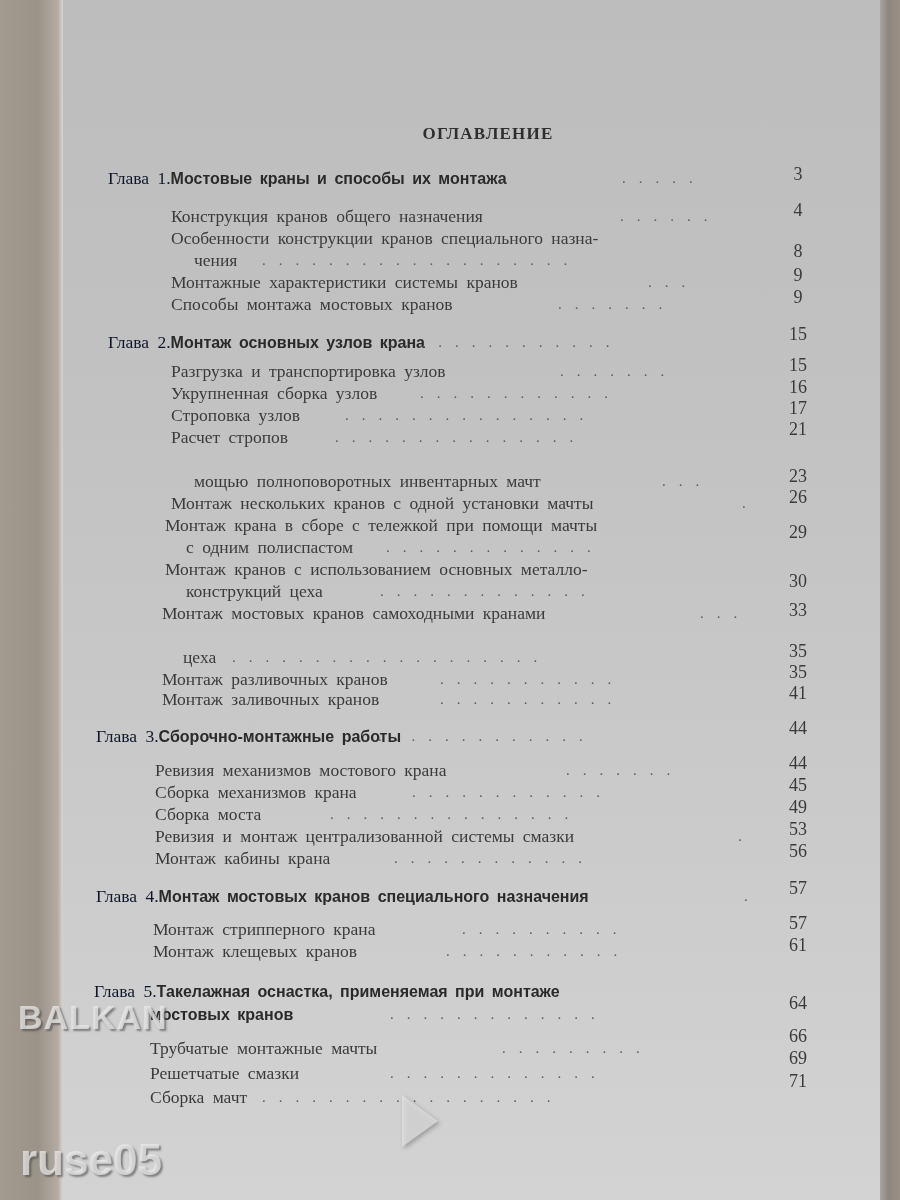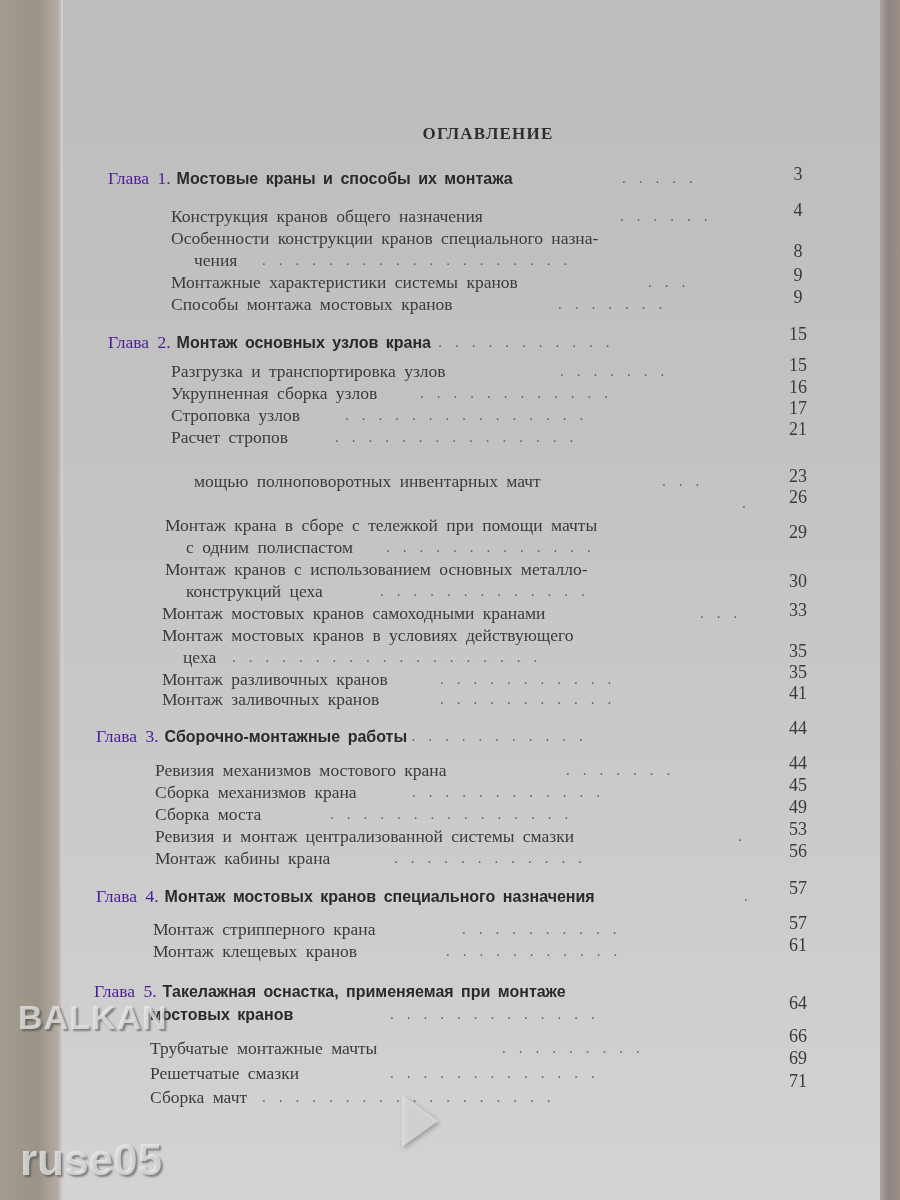--- a/index.html
+++ b/index.html
@@ -24,21 +24,21 @@
     position:absolute; left:408px; top:124px; width:160px;
     font-size:17px; font-weight:bold; letter-spacing:1.2px; color:#2f2f2f;
     text-align:center;
   }
   .toc { position:absolute; left:0; top:0; width:900px; height:1200px; }
   .line {
     position:absolute; height:22px; line-height:22px;
     font-size:17.5px; color:#3b3b3b; white-space:nowrap;
     word-spacing:4px;
   }
-  .line .ch-prefix { color:#4c1d95; margin-right:6px; }
+  .line .ch-prefix { color:#0f172a; }
   .line .ch-title { font-weight:bold; color:#2a2a2a; font-family:"Liberation Sans", "DejaVu Sans", sans-serif; font-size:16px; word-spacing:3px; }
   .dots {
     position:absolute; height:22px; line-height:22px;
     font-size:15px; color:#5c5c5c; letter-spacing:13px; white-space:nowrap; overflow:hidden;
   }
   .pg {
     position:absolute; left:778px; width:40px; height:22px; line-height:22px;
     font-size:18px; color:#3a3a3a; text-align:center;
   }
   .watermark {
@@ -120,38 +120,38 @@
   <div class="pg" style="top:397px;">17</div>
 
   <div class="line" style="left:171px;top:426px;">Расчет стропов</div>
   <div class="dots" style="left:335px;top:426px;width:415px;">...............</div>
   <div class="pg" style="top:418px;">21</div>
 
   <div class="line" style="left:194px;top:470px;">мощью полноповоротных инвентарных мачт</div>
   <div class="dots" style="left:662px;top:470px;width:90px;">...</div>
   <div class="pg" style="top:465px;">23</div>
 
+  <div class="line" style="left:171px;top:492px;">Монтаж нескольких кранов с одной установки мачты</div>
   <div class="dots" style="left:742px;top:492px;width:20px;">.</div>
   <div class="pg" style="top:486px;">26</div>
 
   <div class="line" style="left:165px;top:514px;">Монтаж крана в сборе с тележкой при помощи мачты</div>
   <div class="line" style="left:186px;top:536px;">с одним полиспастом</div>
   <div class="dots" style="left:386px;top:536px;width:364px;">.............</div>
   <div class="pg" style="top:521px;">29</div>
 
   <div class="line" style="left:165px;top:558px;">Монтаж кранов с использованием основных металло-</div>
   <div class="line" style="left:186px;top:580px;">конструкций цеха</div>
   <div class="dots" style="left:380px;top:580px;width:370px;">.............</div>
   <div class="pg" style="top:570px;">30</div>
 
   <div class="line" style="left:162px;top:602px;">Монтаж мостовых кранов самоходными кранами</div>
   <div class="dots" style="left:700px;top:602px;width:60px;">...</div>
   <div class="pg" style="top:599px;">33</div>
 
-  <div class="line" style="left:162px;top:624px;">Монтаж мостовых кранов в условиях действующего</div>
   <div class="line" style="left:183px;top:646px;">цеха</div>
   <div class="dots" style="left:232px;top:646px;width:520px;">...................</div>
   <div class="pg" style="top:640px;">35</div>
 
   <div class="line" style="left:162px;top:668px;">Монтаж разливочных кранов</div>
   <div class="dots" style="left:440px;top:668px;width:312px;">...........</div>
   <div class="pg" style="top:661px;">35</div>
 
   <div class="line" style="left:162px;top:688px;">Монтаж заливочных кранов</div>
   <div class="dots" style="left:440px;top:688px;width:312px;">...........</div>

